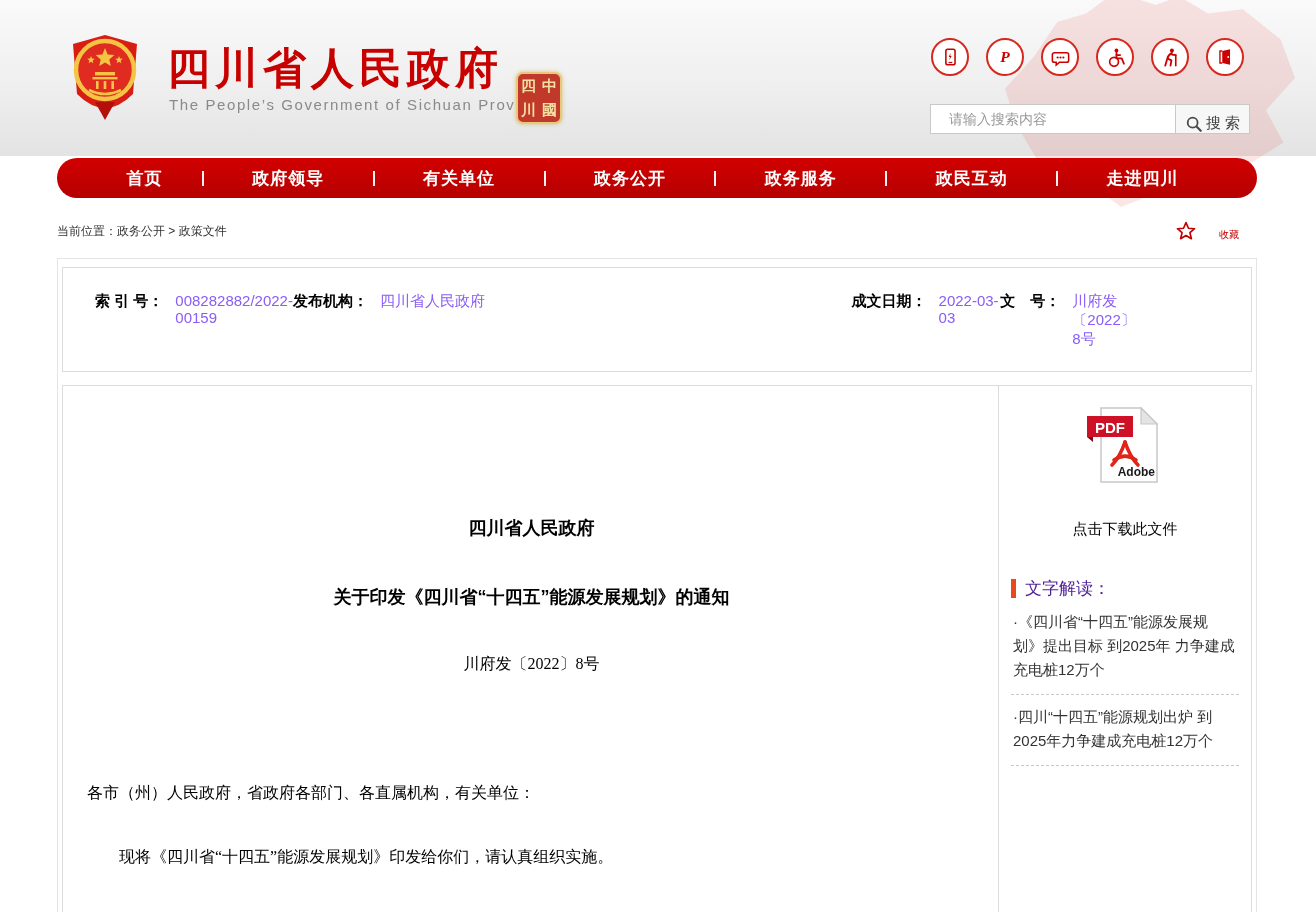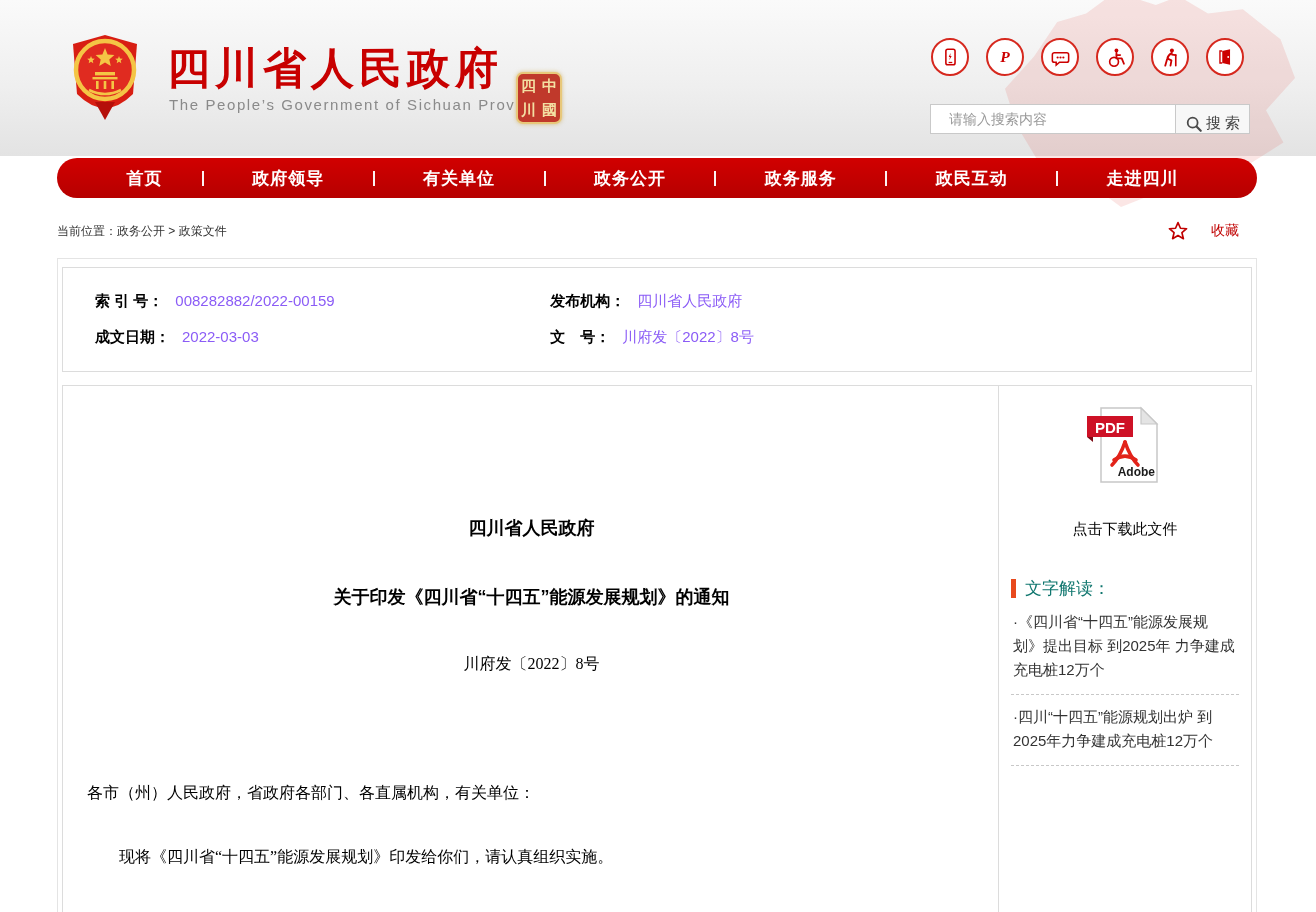--- a/index.html
+++ b/index.html
@@ -77,31 +77,31 @@
   .nav-item:first-child { flex:0.68; }
   .nav-sep { width:2px; height:15px; background:rgba(255,255,255,.95); }
 
   
   .crumb-row {
     position:absolute; left:57px; top:216px; width:1200px; height:30px;
     display:flex; align-items:center; justify-content:space-between;
   }
   .crumb { font-size:12px; color:#333;text-align:center; }
   .crumb a { color:#333; text-decoration:none; cursor:pointer; }
-  .fav { display:flex; align-items:center; gap:22px; color:#c00000; font-size:14px; cursor:pointer; margin-right:18px;}
+  .fav { display:flex; align-items:flex-end; gap:22px; color:#c00000; font-size:10px; cursor:pointer; margin-right:18px;}
 
   
   .outer-wrap {
     position:absolute; left:57px; top:258px; width:1200px; height:660px;
     border:1px solid #e4e4e4; border-bottom:none; background:#fff;
   }
   .meta-box {
     position:absolute; left:62px; top:267px; width:1190px; height:105px;
     border:1px solid #dcdcdc; background:#fff; padding:24px 32px;
-    display:flex; flex-direction:column; justify-content:space-between;
+    display:flex; flex-direction:row; justify-content:space-between;
   }
   .meta-row { display:flex; }
   .meta-field { display:flex; align-items:baseline; }
   .meta-field.c1 { flex-basis:40.5%; flex-shrink:0; }
   .meta-field.c2 { flex-basis:31.5%; flex-shrink:0; }
   .meta-field.c3 { flex:1; }
   .meta-label { font-weight:bold; color:#000; font-size:15px; white-space:pre; }
   .meta-value { margin-left:12px; font-size:15px; color:#8b5cf6; }
 
   .main-box {
@@ -120,21 +120,21 @@
   .doc-p2    { font-size:16px; margin-top:43px; text-indent:2em; }
 
   .sidebar {
     position:absolute; right:0; top:0; width:253px; height:100%;
     border-left:1px solid #dcdcdc; padding:18px 12px 0 12px;
   }
   .pdf-wrap { text-align:center; cursor:pointer; }
   .download-label { text-align:center; font-size:15px; color:#000; margin-top:30px; cursor:pointer; }
   .interp-head { display:flex; align-items:center; margin-top:38px; }
   .interp-bar { width:5px; height:19px; background:#e8491d; margin-right:9px; }
-  .interp-title { color:#0f766e; font-size:17px; }
+  .interp-title { color:#4c1d95; font-size:17px; }
   .interp-link {
     font-size:15px; color:#333; line-height:24px; padding:10px 2px 12px 2px;
     border-bottom:1px dashed #c8c8c8; cursor:pointer;
   }
 </style>
 </head>
 <body>
 
 <div class="page">
 

